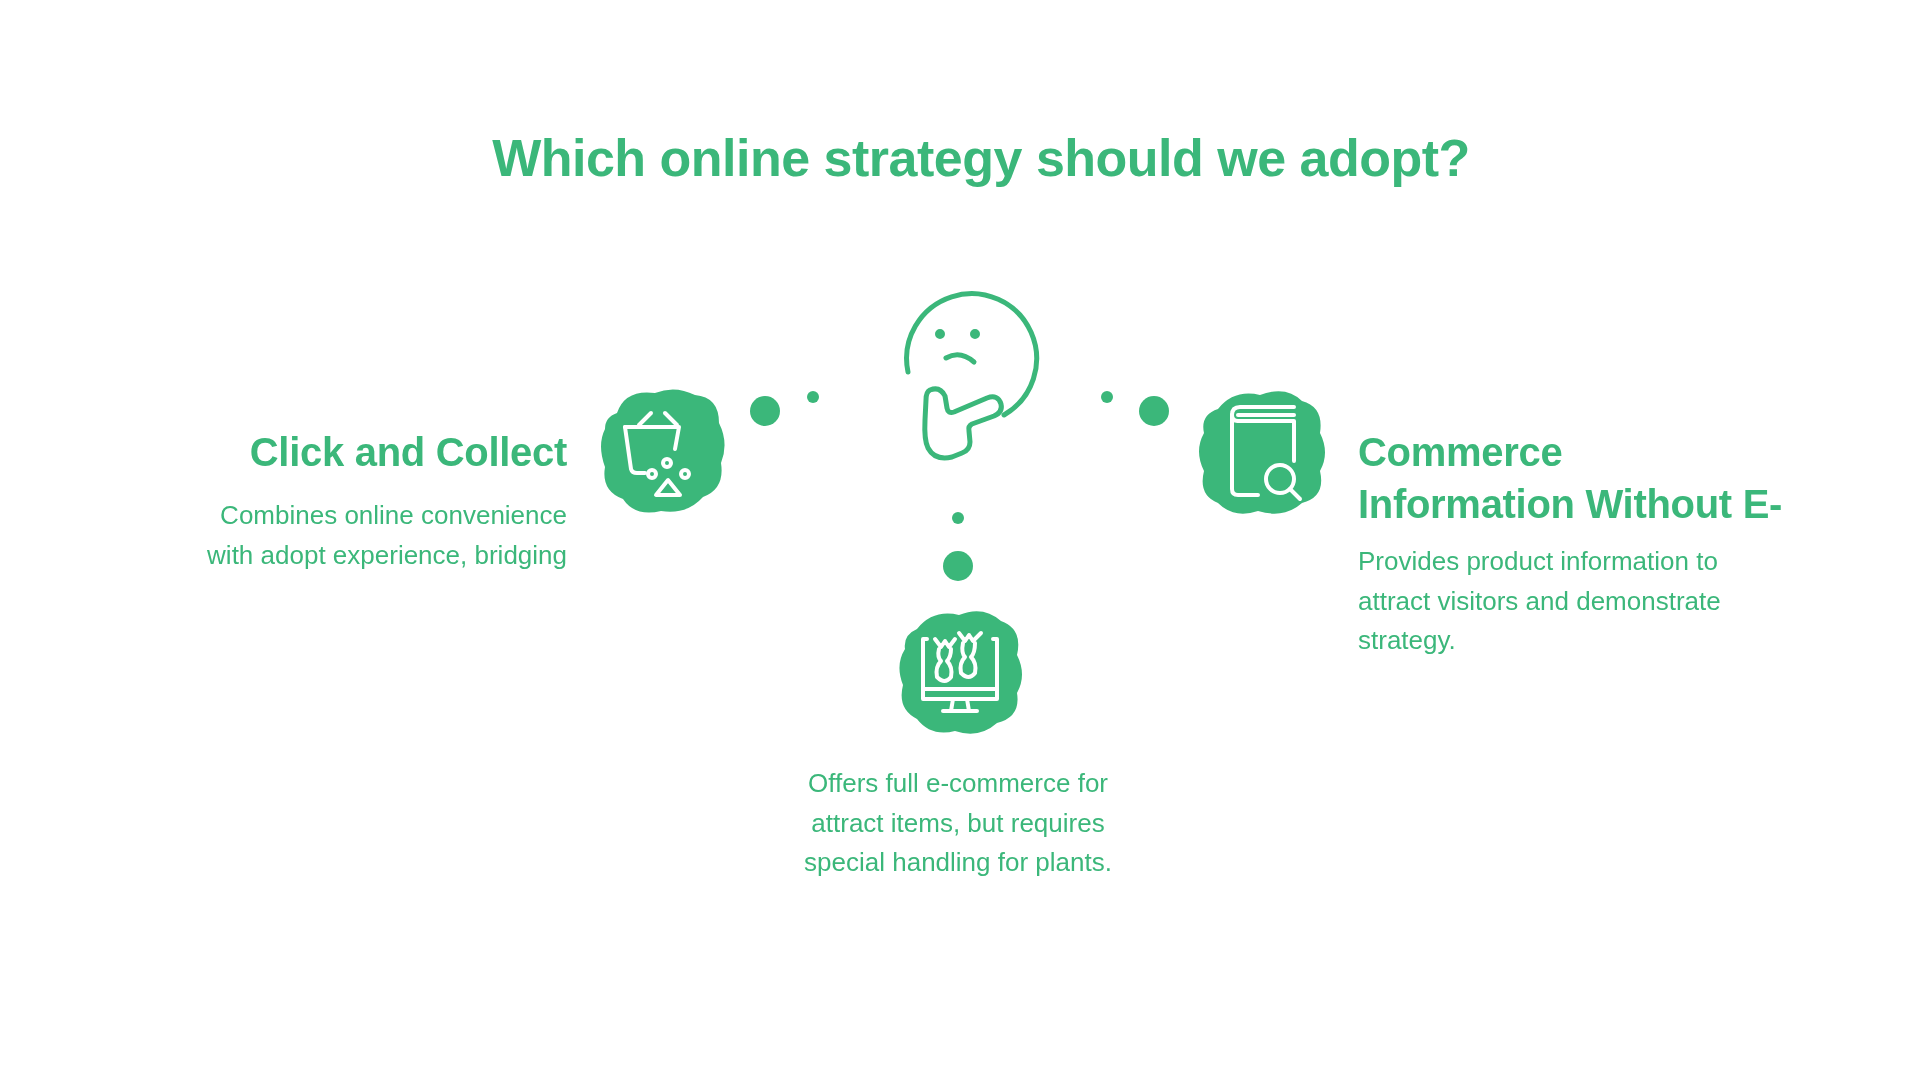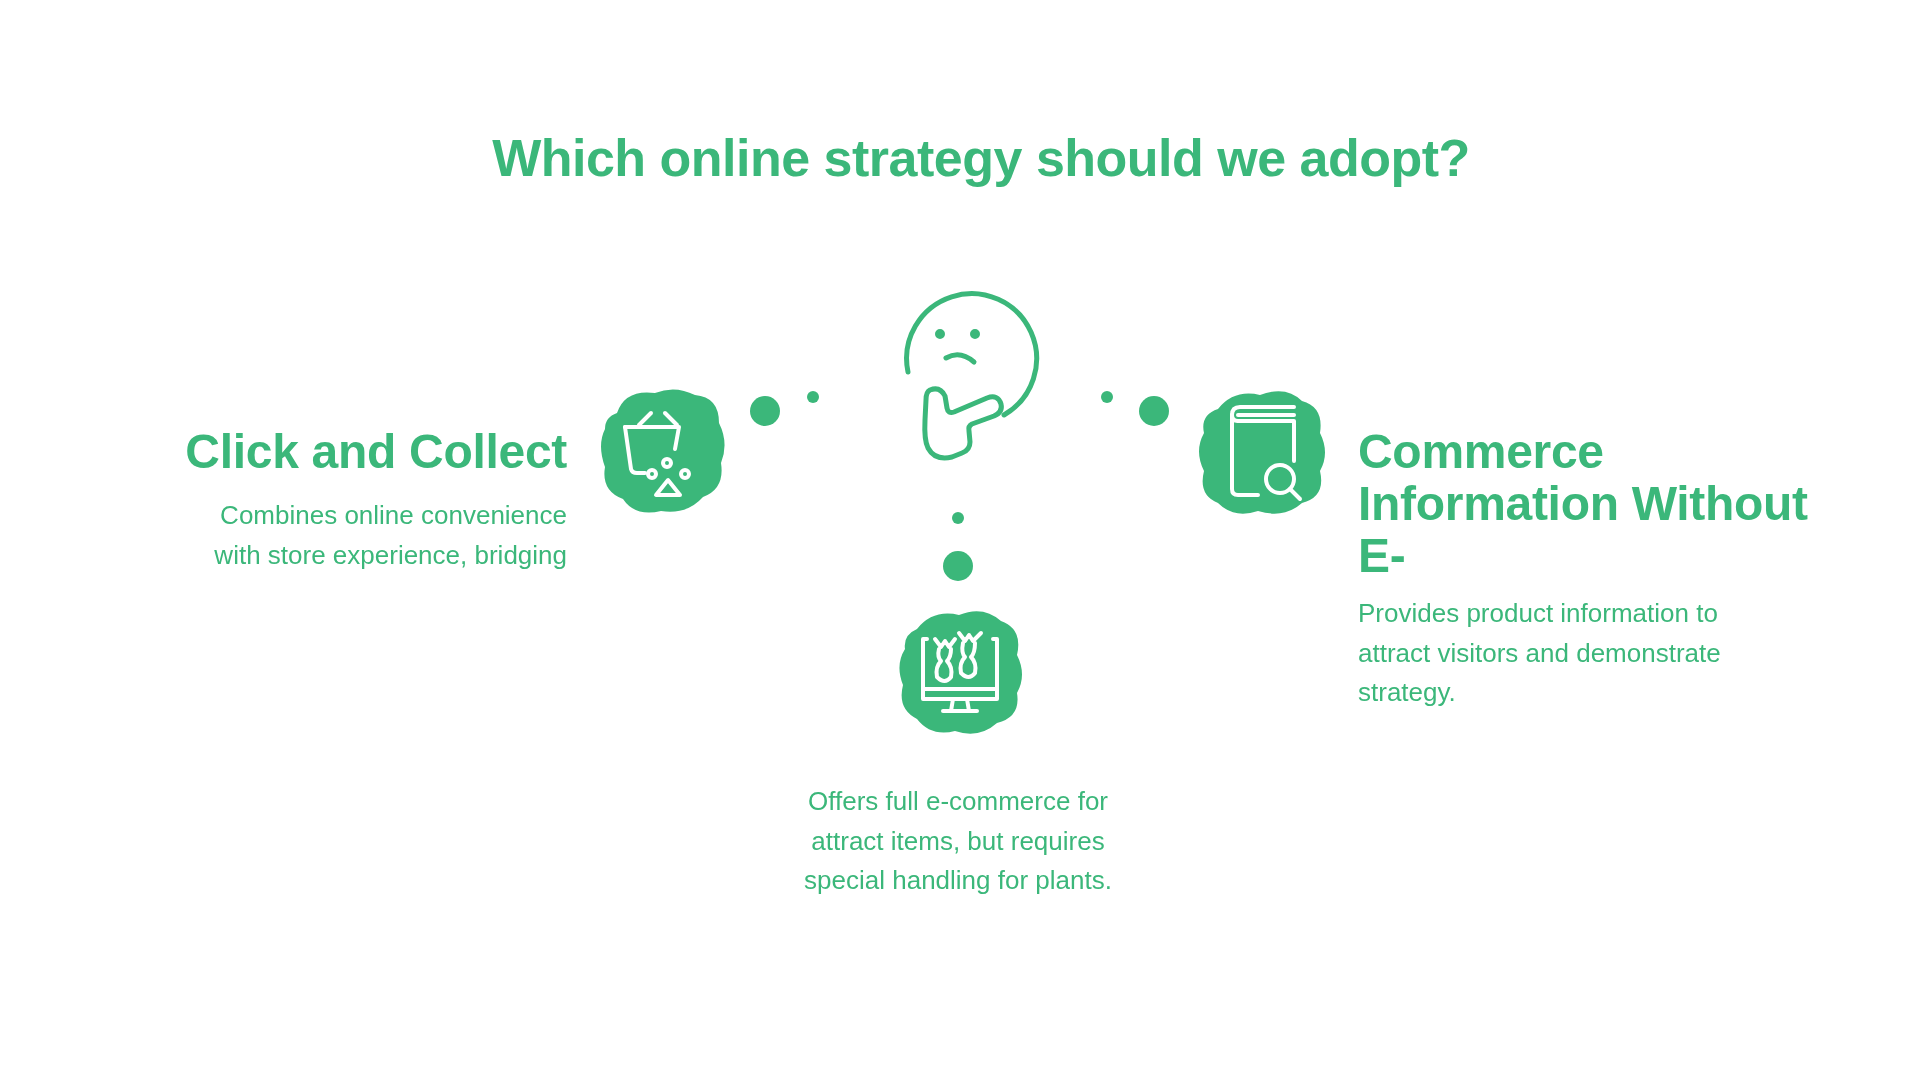--- a/index.html
+++ b/index.html
@@ -12,21 +12,21 @@
     }
     .abs { position: absolute; }
     .title {
       left: 0; width: 1920px; top: 128px;
       text-align: center;
       font-size: 52px; font-weight: bold;
       letter-spacing: -0.5px;
       line-height: 60px;
       margin-left: 21px;
     }
-    .opt-title { font-size: 48px; font-weight: bold; line-height: 52px; letter-spacing: -0.3px; }
+    .opt-title { font-size: 40px; font-weight: bold; line-height: 52px; letter-spacing: -0.3px; }
     .opt-desc { font-size: 26px; line-height: 39.5px; }
     .left-block { left: 60px; width: 507px; text-align: right; }
     .right-block { left: 1358px; width: 500px; text-align: left; }
     .bottom-block { left: 708px; width: 500px; text-align: center; }
     .dot { border-radius: 50%; background: #3bb77a; }
     .blob { width: 134px; height: 134px; }
     svg { display: block; overflow: visible; }
   </style>
 </head>
 <body>
@@ -104,35 +104,35 @@
       <path d="M 66 30 L 72 38 L 76 32 L 80 38 L 88 30"></path>
       <path d="M 70 40 Q 68 50 72 54 Q 66 60 68 70 Q 76 78 82 70 Q 84 60 78 54 Q 82 50 82 40"></path>
     </g>
   </svg>
 </div>
 
 <div class="abs left-block" style="top:426px;">
   <div class="opt-title">Click and Collect</div>
   <div class="opt-desc" style="margin-top:18px;">
     <div>Combines online convenience</div>
-    <div>with store experience, bridging</div>
+    <div>with adopt experience, bridging</div>
   </div>
 </div>
 
 <div class="abs right-block" style="top:426px;">
   <div class="opt-title">
     <div>Commerce</div>
     <div>Information Without E-</div>
   </div>
   <div class="opt-desc" style="margin-top:12px;">
     <div>Provides product information to</div>
     <div>attract visitors and demonstrate</div>
     <div>strategy.</div>
   </div>
 </div>
 
 <div class="abs bottom-block" style="top:764px;">
-  <div class="opt-desc" style="margin-top:18px;">
+  <div class="opt-desc" style="">
     <div>Offers full e-commerce for</div>
     <div>attract items, but requires</div>
     <div>special handling for plants.</div>
   </div>
 </div>
 
 </body></html>

